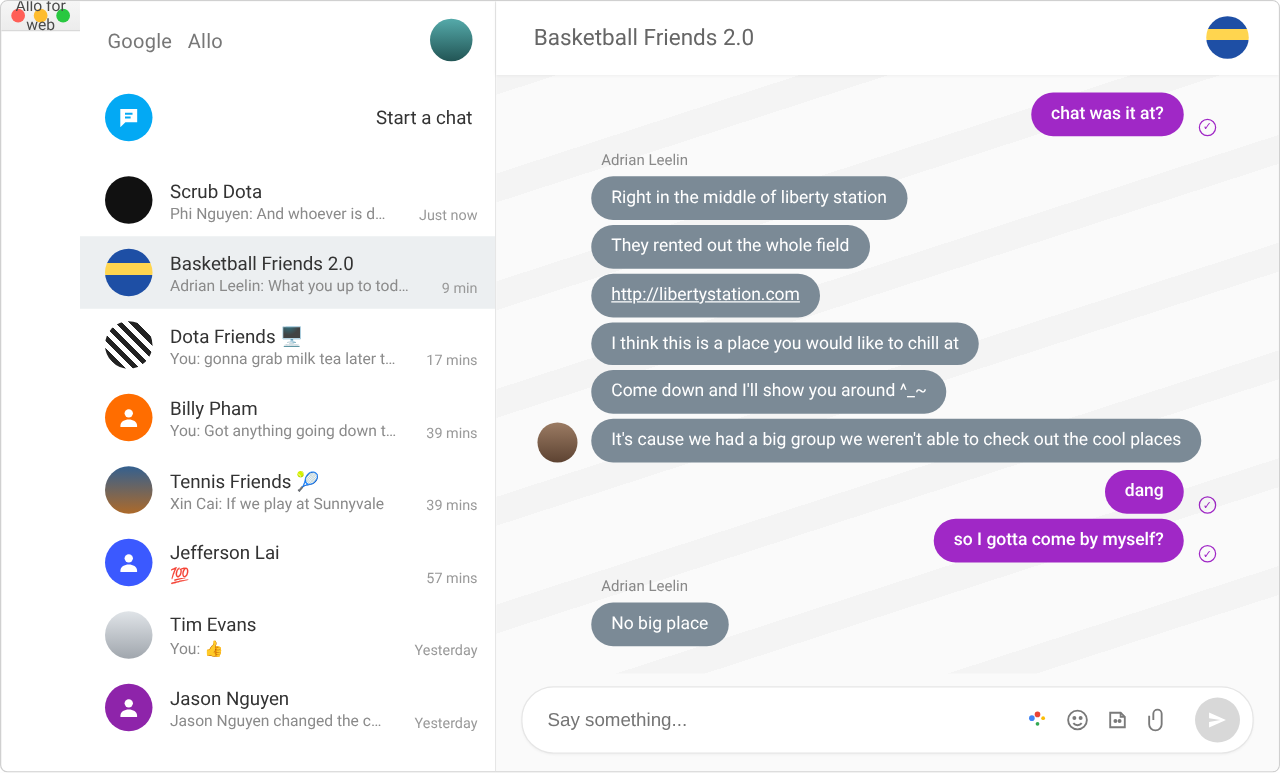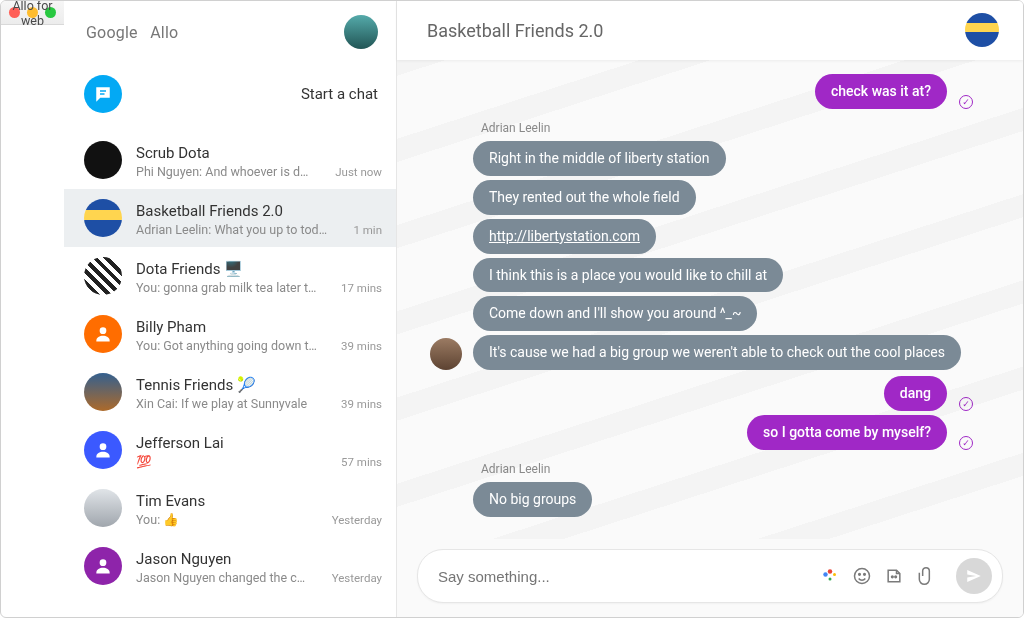--- a/index.html
+++ b/index.html
@@ -108,21 +108,21 @@
             <div class="meta">Just now</div>
           </div>
           <div class="conv active">
             <div class="av sport"></div>
             <div class="body">
               <div class="title">
                 <span>Basketball Friends 2.0</span>
               </div>
               <div class="sub">Adrian Leelin: What you up to today?</div>
             </div>
-            <div class="meta">1 min</div>
+            <div class="meta">9 min</div>
           </div>
           <div class="conv">
             <div class="av stripes"></div>
             <div class="body">
               <div class="title">
                 <span>Dota Friends</span>
                 <span> 🖥️</span>
               </div>
               <div class="sub">You: gonna grab milk tea later tonight wi…</div>
             </div>
@@ -200,21 +200,21 @@
     <main class="main">
       <div class="main-header">
         <div class="title">Basketball Friends 2.0</div>
         <span class="avatar" style="background:linear-gradient(180deg,#1e4fa5 30%,#ffd54f 30% 55%,#1e4fa5 55%);"></span>
       </div>
 
       <div class="messages" id="messages">
         <div class="bg-deco"></div>
       <div class="msg-group outgoing">
             <div class="msg-row out">
-              <div class="bubble out">check was it at?</div>
+              <div class="bubble out">chat was it at?</div>
               <span class="read-icon">✓</span>
             </div>
           </div>
           <div class="msg-group incoming">
             <div class="sender">Adrian Leelin</div>
             <div class="msg-row">
               <div class="av-slot"></div>
               <div class="bubble in">Right in the middle of liberty station</div>
             </div>
             <div class="msg-row">
@@ -247,21 +247,21 @@
             </div>
             <div class="msg-row out">
               <div class="bubble out">so I gotta come by myself?</div>
               <span class="read-icon">✓</span>
             </div>
           </div>
           <div class="msg-group incoming">
             <div class="sender">Adrian Leelin</div>
             <div class="msg-row">
               <div class="av-slot"></div>
-              <div class="bubble in">No big groups</div>
+              <div class="bubble in">No big place</div>
             </div>
           </div>
         </div>
 
       <div class="composer">
         <div class="compose-field">
           <input type="text" placeholder="Say something..." style="">
           <div class="compose-icons">
             <span class="ic">
               <svg width="18" height="18" viewBox="0 0 24 24">

